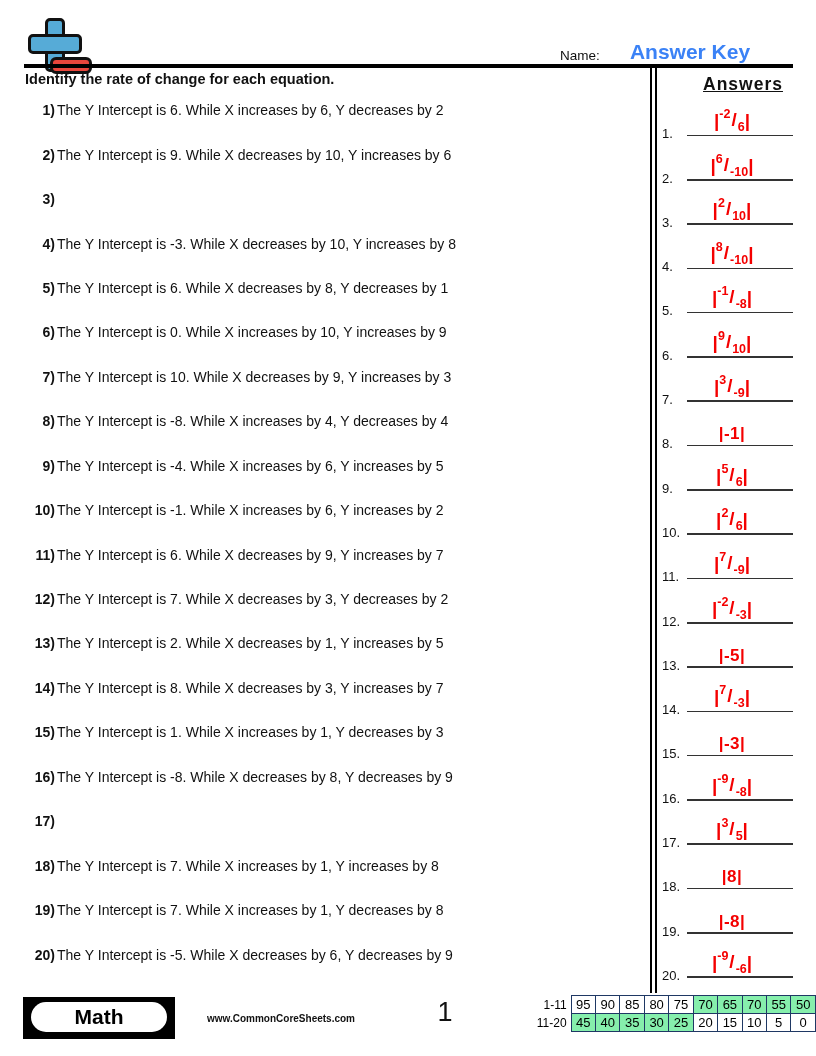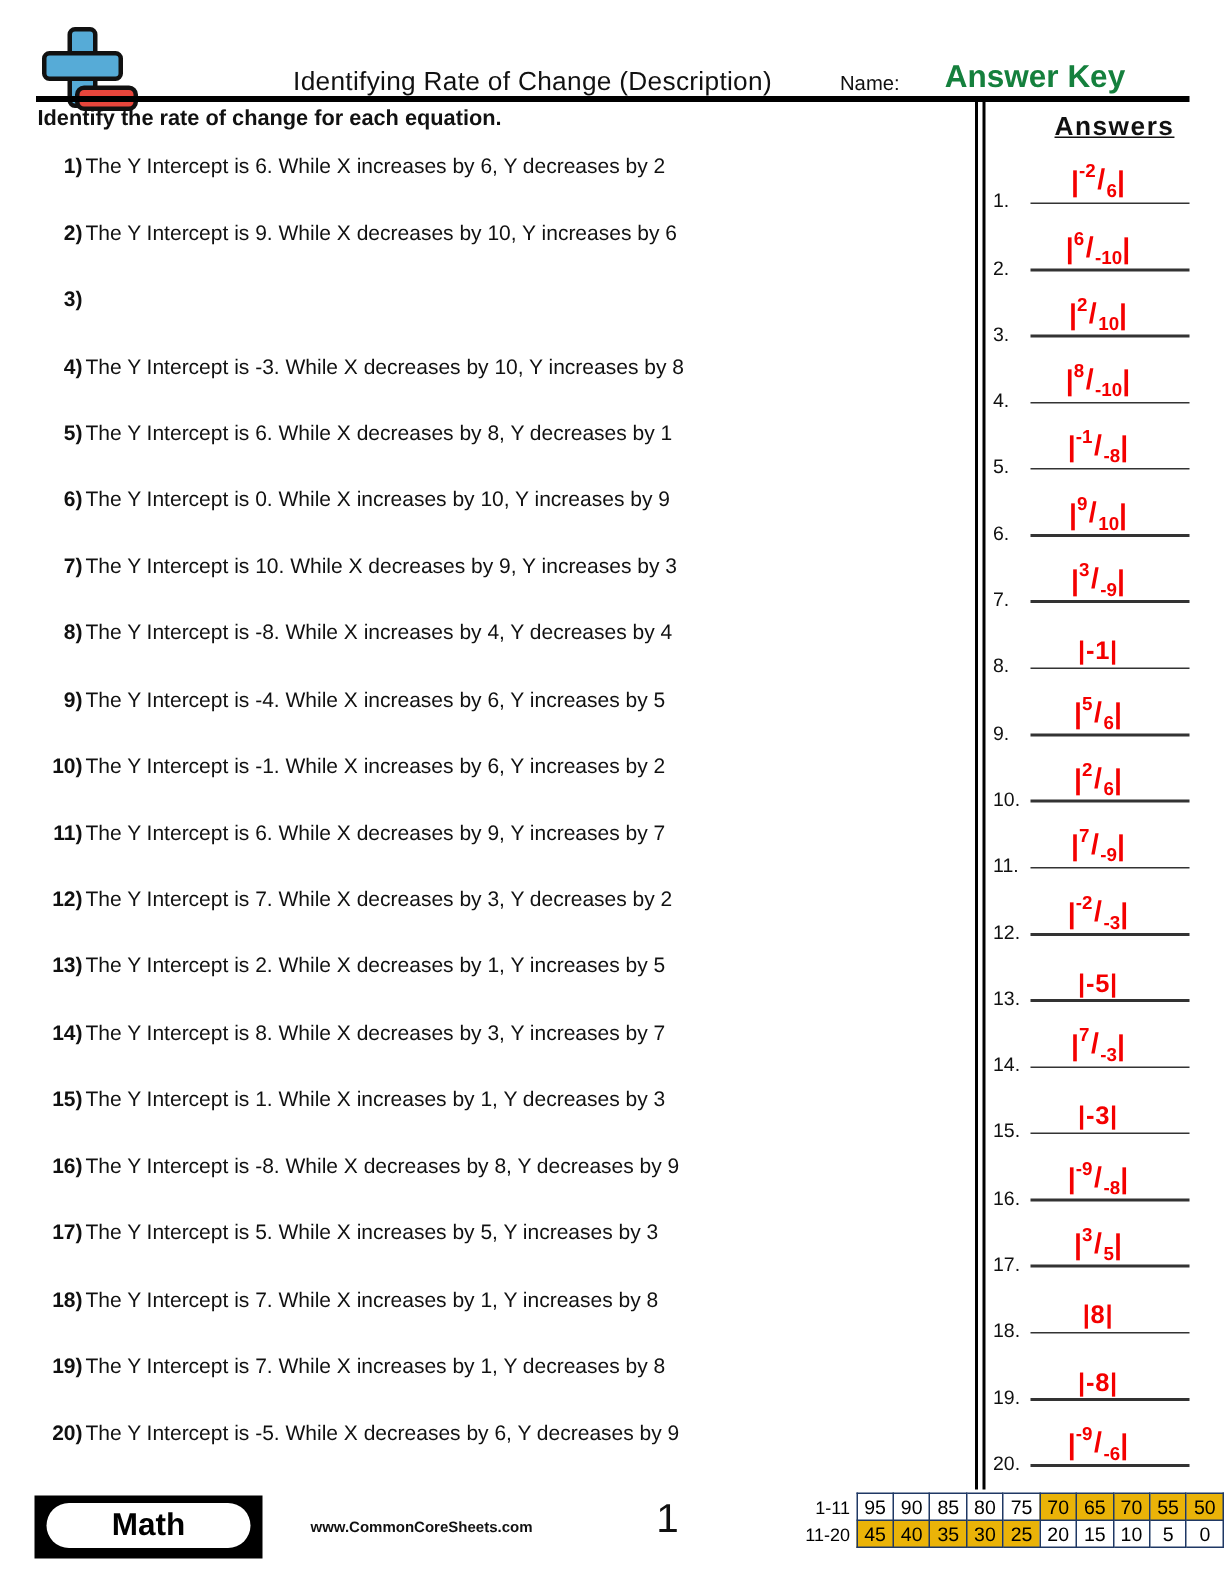--- a/index.html
+++ b/index.html
@@ -8,21 +8,21 @@
     font-family:"Liberation Sans", sans-serif; color:#111; overflow:hidden;
     margin:0 auto;
   }
   
   .logo { position:absolute; left:26px; top:16px; width:58px; height:56px; }
   .logo .pv { position:absolute; left:19px; top:2px; width:14px; height:48px; background:#56abd7; border:3px solid #111; border-radius:5px; }
   .logo .ph { position:absolute; left:2px; top:18px; width:48px; height:14px; background:#56abd7; border:3px solid #111; border-radius:5px; }
   .logo .minus { position:absolute; left:24px; top:41px; width:36px; height:11px; background:#e8463c; border:3px solid #111; border-radius:6px; }
   .title { position:absolute; left:130px; top:44px; width:450px; text-align:center; font-size:17.5px; letter-spacing:0.2px; }
   .name-label { position:absolute; left:560px; top:48px; font-size:13.5px; }
-  .answer-key { position:absolute; left:620px; top:40px; width:140px; text-align:center; font-size:21px; font-weight:bold; color:#15803d; }
+  .answer-key { position:absolute; left:620px; top:40px; width:140px; text-align:center; font-size:21px; font-weight:bold; color:#3b82f6; }
   .header-rule { position:absolute; left:24px; top:64px; width:769px; height:4px; background:#000; }
   
   .divider { position:absolute; left:650px; top:68px; height:925px; width:3px; border-left:2px solid #000; border-right:2px solid #000; }
   .instruction { position:absolute; left:25px; top:71px; font-size:14.5px; font-weight:bold; }
   .questions-list { position:absolute; left:25px; top:88px; width:615px; }
   .q-row { height:44.45px; display:flex; align-items:center; }
   .q-num { width:30px; text-align:right; font-weight:bold; font-size:14px; flex:none; }
   .q-text { margin-left:2px; font-size:14px; white-space:nowrap; }
   
   .answers-col { position:absolute; left:657px; top:68px; width:172px; }
@@ -38,33 +38,32 @@
   .fr-bot { font-size:12.5px; vertical-align:-6px; }
   .whole { font-size:17px; letter-spacing:0.5px; }
   
   .math-badge { position:absolute; left:23px; top:997px; width:152px; height:42px; background:#000; }
   .math-pill { position:absolute; left:8px; top:5px; right:8px; bottom:7px; background:#fff; border-radius:16px; display:flex; align-items:center; justify-content:center; font-size:21px; font-weight:bold; color:#000; }
   .website { position:absolute; left:207px; top:1013px; font-size:10px;font-weight:bold; }
   .page-num { position:absolute; left:425px; top:997px; width:40px; text-align:center; font-size:27px; }
   .score-grid { position:absolute; left:532px; top:995px; border-collapse:collapse; }
   .score-grid td { border:1.6px solid #1f3864; width:22.4px; height:17px; text-align:center; font-size:13px; padding:0 1px; color:#000; }
   .score-grid td.lbl { border:none; width:36px; text-align:right; font-size:12px; padding-right:4px; }
-  .score-grid td.hl { background:#eab308; }
+  .score-grid td.hl { background:#86efac; }
 </style>
 </head>
 <body>
 
 <div class="page">
 
   <div class="logo">
     <div class="pv"></div>
     <div class="ph"></div>
     <div class="minus"></div>
   </div>
-  <div class="title">Identifying Rate of Change (Description)</div>
   <div class="name-label">Name:</div>
   <div class="answer-key">Answer Key</div>
   <div class="header-rule"></div>
 
   <div class="instruction">Identify the rate of change for each equation.</div>
   <div class="questions-list">
     <div class="q-row">
         <span class="q-num">1)</span>
         <span class="q-text">The Y Intercept is 6. While X increases by 6, Y decreases by 2</span>
       </div>
@@ -122,21 +121,20 @@
     <div class="q-row">
         <span class="q-num">15)</span>
         <span class="q-text">The Y Intercept is 1. While X increases by 1, Y decreases by 3</span>
       </div>
     <div class="q-row">
         <span class="q-num">16)</span>
         <span class="q-text">The Y Intercept is -8. While X decreases by 8, Y decreases by 9</span>
       </div>
     <div class="q-row">
         <span class="q-num">17)</span>
-        <span class="q-text">The Y Intercept is 5. While X increases by 5, Y increases by 3</span>
       </div>
     <div class="q-row">
         <span class="q-num">18)</span>
         <span class="q-text">The Y Intercept is 7. While X increases by 1, Y increases by 8</span>
       </div>
     <div class="q-row">
         <span class="q-num">19)</span>
         <span class="q-text">The Y Intercept is 7. While X increases by 1, Y decreases by 8</span>
       </div>
     <div class="q-row">

